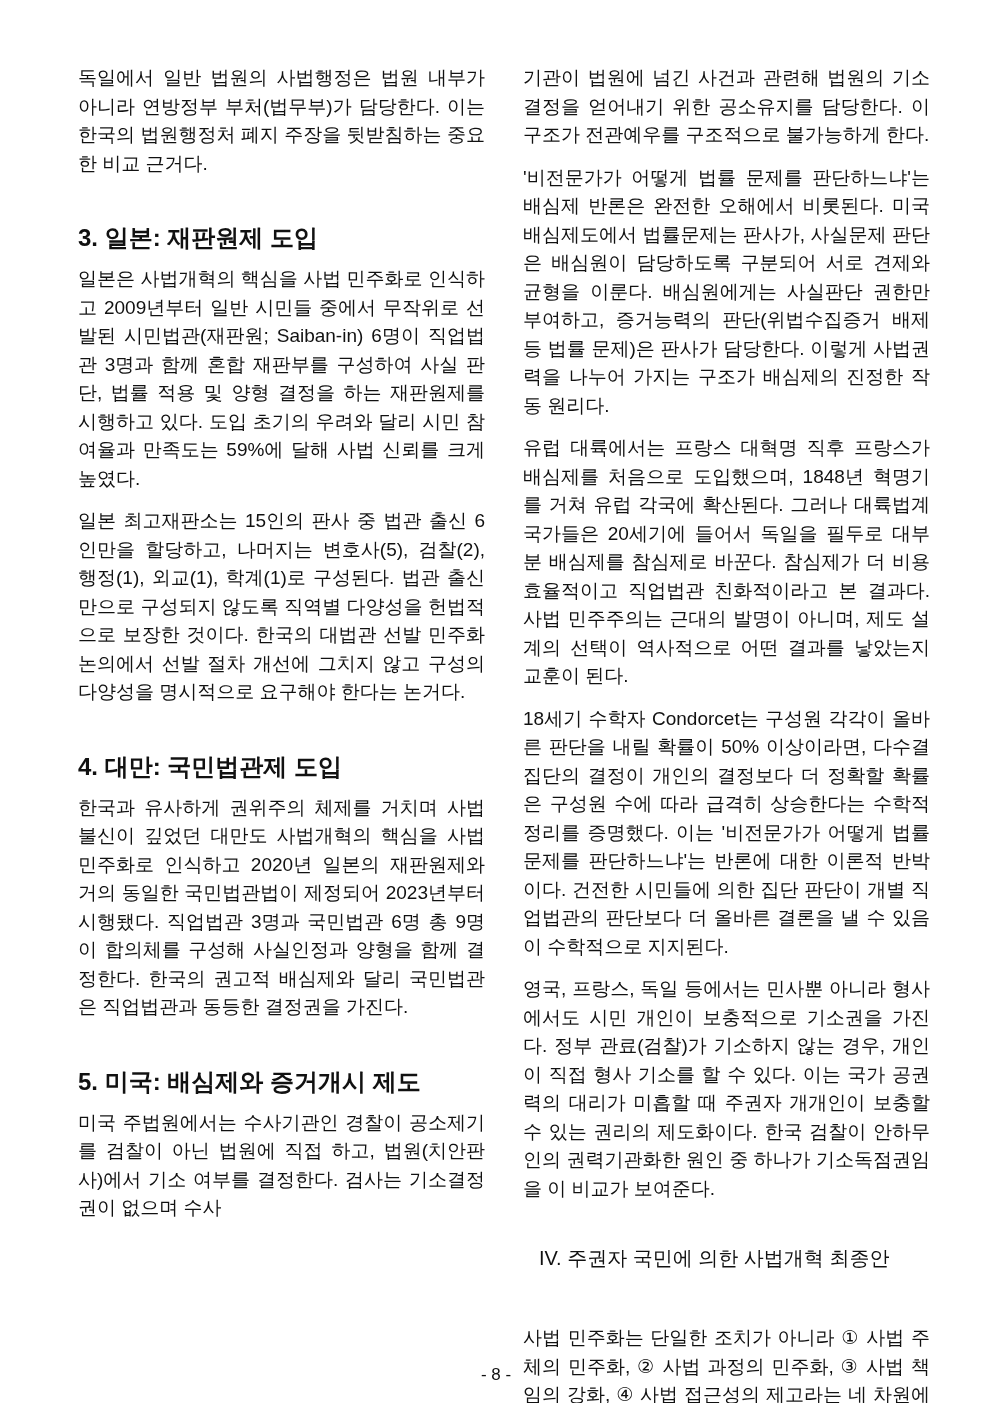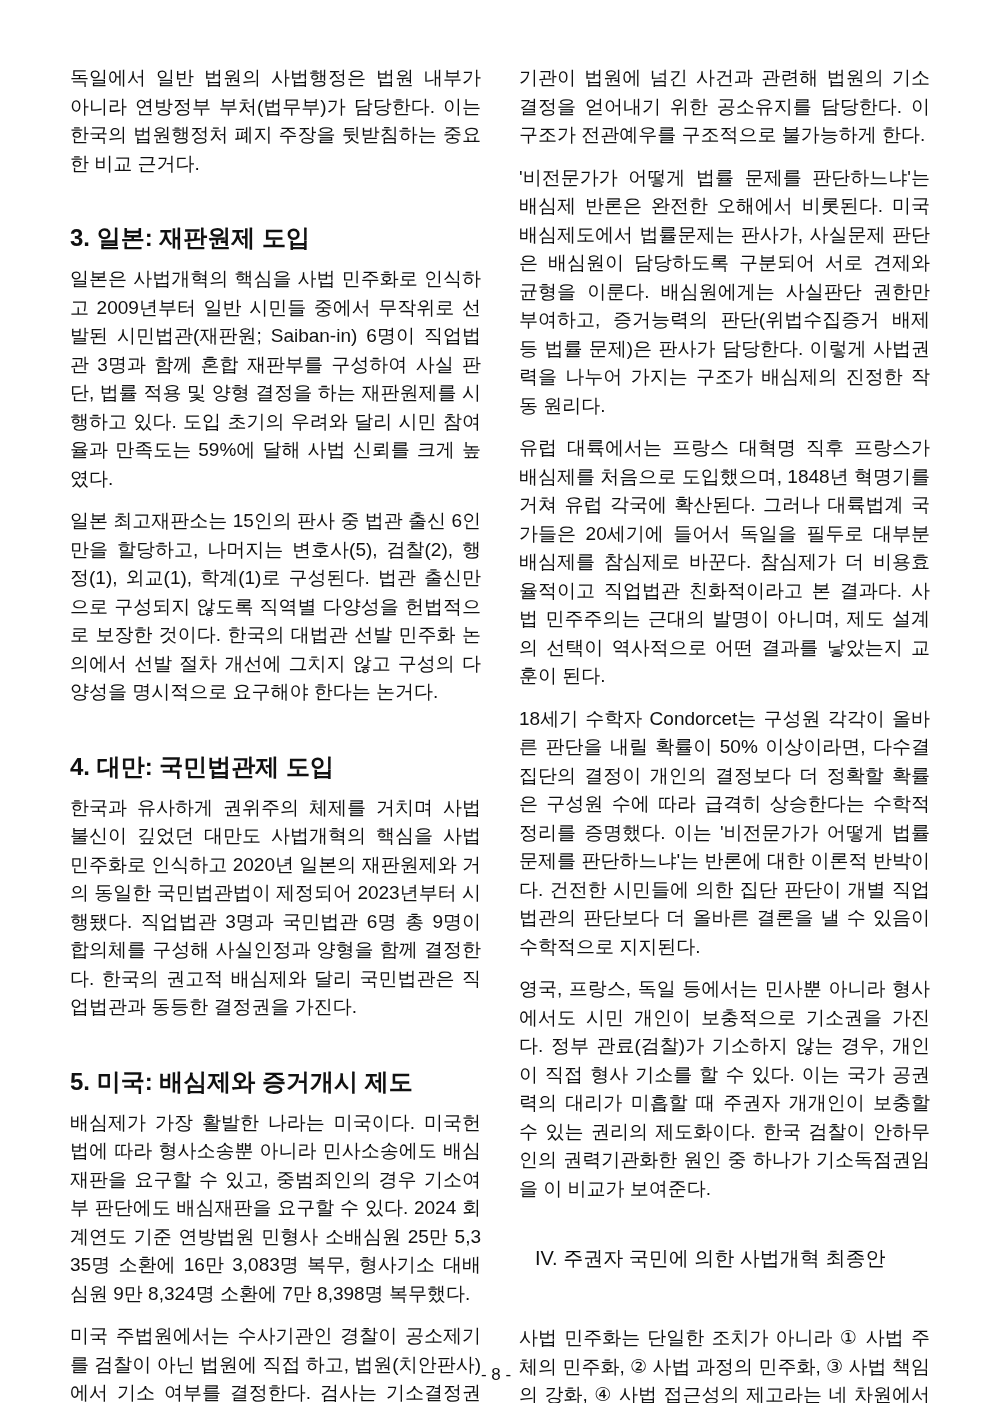--- a/index.html
+++ b/index.html
@@ -6,20 +6,21 @@
   html, body { margin: 0; padding: 0; background: #ffffff; }
   .page {
     position: relative;
     width: 992px;
     height: 1403px;
     margin: 0 auto;
     background: #ffffff;
     color: #111111;
     font-family: "Liberation Sans", "DejaVu Sans", sans-serif;
     overflow: hidden;
+    padding-left: 8px;
   }
   .columns {
     display: flex;
     gap: 38px;
     padding: 64px 62px 0 70px;
   }
   .col {
     flex: 1 1 0;
     min-width: 0;
   }
@@ -64,21 +65,20 @@
       <p class="para">독일에서 일반 법원의 사법행정은 법원 내부가 아니라 연방정부 부처(법무부)가 담당한다. 이는 한국의 법원행정처 폐지 주장을 뒷받침하는 중요한 비교 근거다.</p>
 
       <h3 class="heading">3. 일본: 재판원제 도입</h3>
       <p class="para">일본은 사법개혁의 핵심을 사법 민주화로 인식하고 2009년부터 일반 시민들 중에서 무작위로 선발된 시민법관(재판원; Saiban-in) 6명이 직업법관 3명과 함께 혼합 재판부를 구성하여 사실 판단, 법률 적용 및 양형 결정을 하는 재판원제를 시행하고 있다. 도입 초기의 우려와 달리 시민 참여율과 만족도는 59%에 달해 사법 신뢰를 크게 높였다.</p>
       <p class="para">일본 최고재판소는 15인의 판사 중 법관 출신 6인만을 할당하고, 나머지는 변호사(5), 검찰(2), 행정(1), 외교(1), 학계(1)로 구성된다. 법관 출신만으로 구성되지 않도록 직역별 다양성을 헌법적으로 보장한 것이다. 한국의 대법관 선발 민주화 논의에서 선발 절차 개선에 그치지 않고 구성의 다양성을 명시적으로 요구해야 한다는 논거다.</p>
 
       <h3 class="heading">4. 대만: 국민법관제 도입</h3>
       <p class="para">한국과 유사하게 권위주의 체제를 거치며 사법 불신이 깊었던 대만도 사법개혁의 핵심을 사법 민주화로 인식하고 2020년 일본의 재판원제와 거의 동일한 국민법관법이 제정되어 2023년부터 시행됐다. 직업법관 3명과 국민법관 6명 총 9명이 합의체를 구성해 사실인정과 양형을 함께 결정한다. 한국의 권고적 배심제와 달리 국민법관은 직업법관과 동등한 결정권을 가진다.</p>
 
       <h3 class="heading">5. 미국: 배심제와 증거개시 제도</h3>
-      <p class="para">배심제가 가장 활발한 나라는 미국이다. 미국헌법에 따라 형사소송뿐 아니라 민사소송에도 배심재판을 요구할 수 있고, 중범죄인의 경우 기소여부 판단에도 배심재판을 요구할 수 있다. 2024 회계연도 기준 연방법원 민형사 소배심원 25만 5,335명 소환에 16만 3,083명 복무, 형사기소 대배심원 9만 8,324명 소환에 7만 8,398명 복무했다.</p>
       <p class="para">미국 주법원에서는 수사기관인 경찰이 공소제기를 검찰이 아닌 법원에 직접 하고, 법원(치안판사)에서 기소 여부를 결정한다. 검사는 기소결정권이 없으며 수사</p>
     </div>
 
     <div class="col">
       <p class="para">기관이 법원에 넘긴 사건과 관련해 법원의 기소결정을 얻어내기 위한 공소유지를 담당한다. 이 구조가 전관예우를 구조적으로 불가능하게 한다.</p>
       <p class="para">'비전문가가 어떻게 법률 문제를 판단하느냐'는 배심제 반론은 완전한 오해에서 비롯된다. 미국 배심제도에서 법률문제는 판사가, 사실문제 판단은 배심원이 담당하도록 구분되어 서로 견제와 균형을 이룬다. 배심원에게는 사실판단 권한만 부여하고, 증거능력의 판단(위법수집증거 배제 등 법률 문제)은 판사가 담당한다. 이렇게 사법권력을 나누어 가지는 구조가 배심제의 진정한 작동 원리다.</p>
       <p class="para">유럽 대륙에서는 프랑스 대혁명 직후 프랑스가 배심제를 처음으로 도입했으며, 1848년 혁명기를 거쳐 유럽 각국에 확산된다. 그러나 대륙법계 국가들은 20세기에 들어서 독일을 필두로 대부분 배심제를 참심제로 바꾼다. 참심제가 더 비용효율적이고 직업법관 친화적이라고 본 결과다. 사법 민주주의는 근대의 발명이 아니며, 제도 설계의 선택이 역사적으로 어떤 결과를 낳았는지 교훈이 된다.</p>
       <p class="para">18세기 수학자 Condorcet는 구성원 각각이 올바른 판단을 내릴 확률이 50% 이상이라면, 다수결 집단의 결정이 개인의 결정보다 더 정확할 확률은 구성원 수에 따라 급격히 상승한다는 수학적 정리를 증명했다. 이는 '비전문가가 어떻게 법률 문제를 판단하느냐'는 반론에 대한 이론적 반박이다. 건전한 시민들에 의한 집단 판단이 개별 직업법관의 판단보다 더 올바른 결론을 낼 수 있음이 수학적으로 지지된다.</p>
       <p class="para">영국, 프랑스, 독일 등에서는 민사뿐 아니라 형사에서도 시민 개인이 보충적으로 기소권을 가진다. 정부 관료(검찰)가 기소하지 않는 경우, 개인이 직접 형사 기소를 할 수 있다. 이는 국가 공권력의 대리가 미흡할 때 주권자 개개인이 보충할 수 있는 권리의 제도화이다. 한국 검찰이 안하무인의 권력기관화한 원인 중 하나가 기소독점권임을 이 비교가 보여준다.</p>
 

